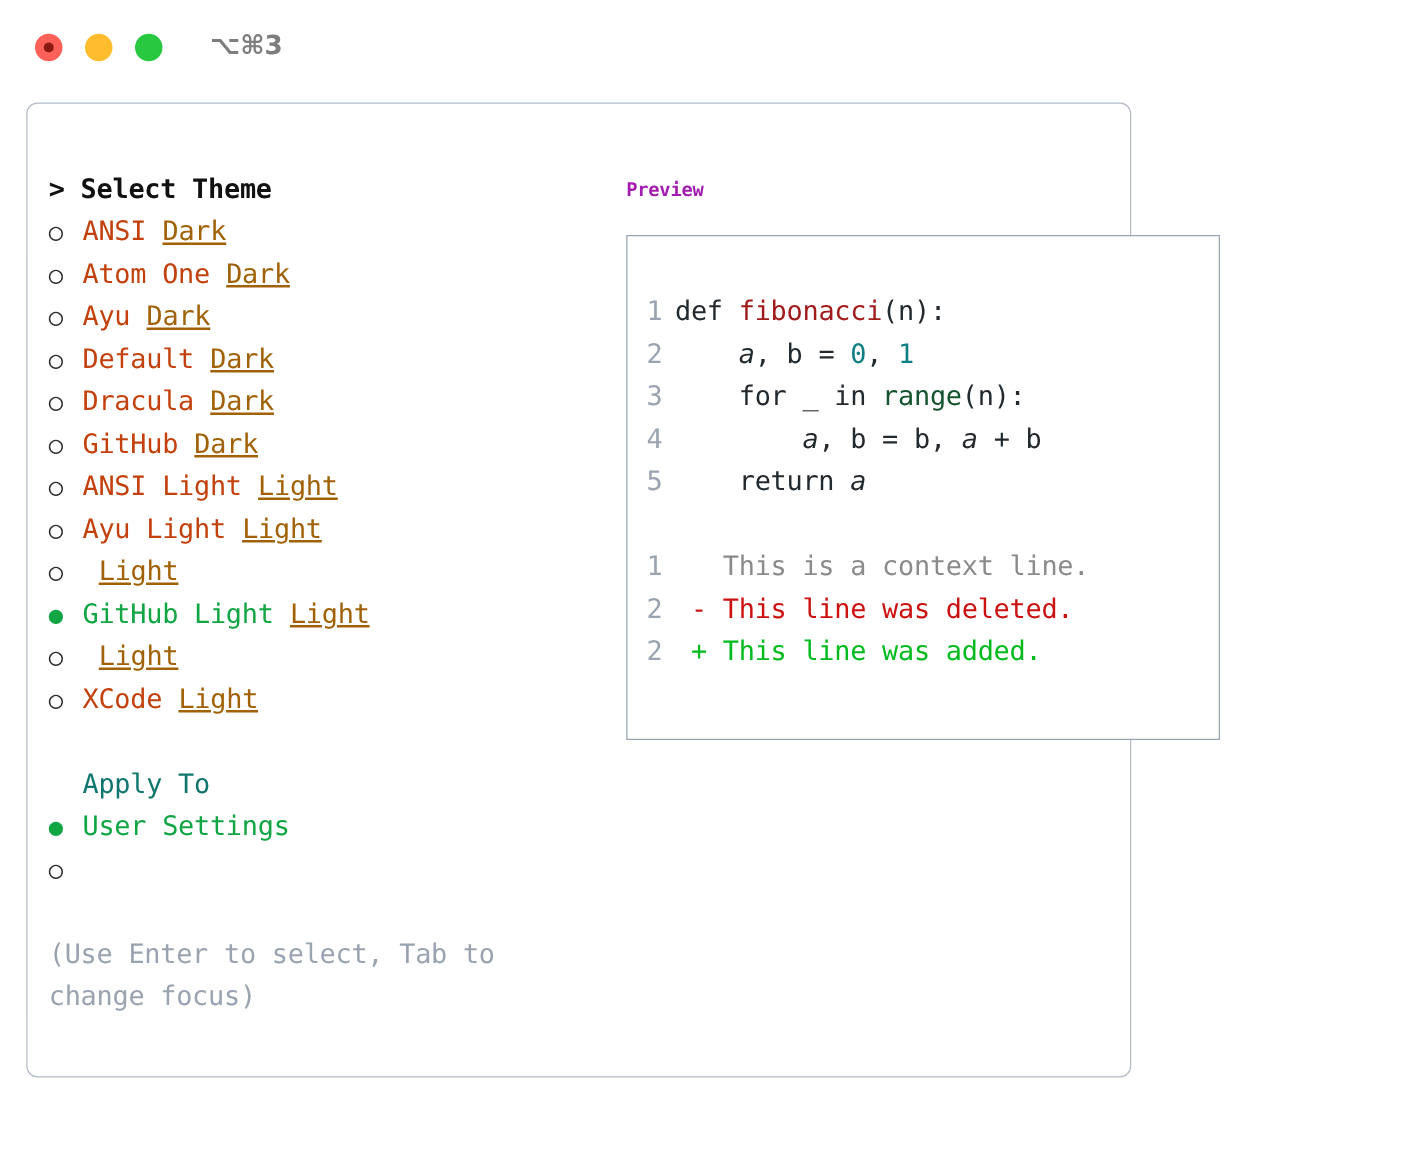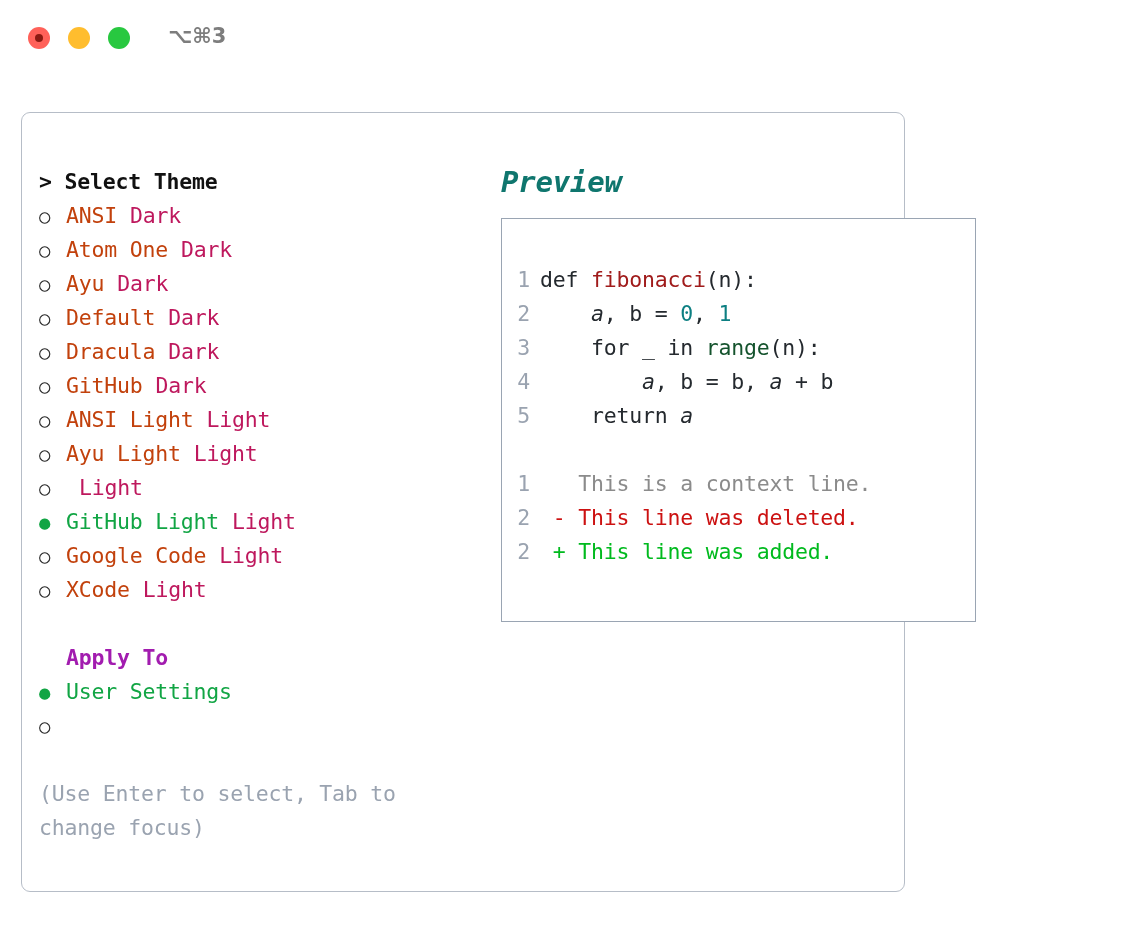--- a/index.html
+++ b/index.html
@@ -59,21 +59,21 @@
     font-weight: bold;
     color: #7d7d7d;
     letter-spacing: 0px;
     font-family: "DejaVu Sans", "Liberation Sans", sans-serif;
   }
 
   
   .panel {
     position: absolute;
     left: 21px;
-    top: 112px;
+    top: 82px;
     width: 884px;
     height: 780px;
     border: 1.5px solid #b6bdc7;
     border-radius: 9px;
     background: #ffffff;
     box-sizing: border-box;
   }
 
   
   .left-col {
@@ -104,32 +104,32 @@
     display: inline-block;
     width: 27px;
     flex: 0 0 27px;
     color: #2b2b2b;
     font-size: 19px;
   }
   .opt-row.selected .opt-marker { color: #11a544; }
   .opt-label { color: #c2410c; }
   .opt-row.selected .opt-label { color: #11a544; }
   .opt-cat {
-    color: #be185d;
+    color: #a16207;
     margin-left: 13px;
+    text-decoration: underline;
   }
 
   .apply-head {
     font-size: 21.5px;
-    color: #a21caf;
+    color: #0f766e;
     line-height: 34px;
     padding-left: 27px;
     white-space: pre;
     letter-spacing: -0.2px;
-    font-weight: bold;
   }
 
   .spacer-lg { height: 34px; }
 
   .hint {
     margin-top: 34px;
     font-size: 21.5px;
     line-height: 34px;
     color: #9aa3b0;
     width: 400px;
@@ -137,26 +137,25 @@
   }
 
   
   .right-col {
     position: absolute;
     left: 479px;
     top: 52px;
     width: 490px;
   }
   .preview-title {
-    font-size: 29px;
+    font-size: 15px;
     font-weight: bold;
-    color: #0f766e;
-    line-height: 34px;
-    letter-spacing: -0.2px;
-    font-style: italic;
+    color: #a21caf;
+    line-height: 34px;
+    letter-spacing: -0.2px;
   }
   .preview-box {
     margin-top: 19px;
     width: 475px;
     height: 404px;
     border: 1.5px solid #9aa5b3;
     box-sizing: border-box;
     background: #ffffff;
     padding: 44px 0 0 0;
   }
@@ -210,21 +209,21 @@
           <div class="opt-row"><span class="opt-marker">○</span><span class="opt-label">ANSI</span><span class="opt-cat">Dark</span></div>
           <div class="opt-row"><span class="opt-marker">○</span><span class="opt-label">Atom One</span><span class="opt-cat">Dark</span></div>
           <div class="opt-row"><span class="opt-marker">○</span><span class="opt-label">Ayu</span><span class="opt-cat">Dark</span></div>
           <div class="opt-row"><span class="opt-marker">○</span><span class="opt-label">Default</span><span class="opt-cat">Dark</span></div>
           <div class="opt-row"><span class="opt-marker">○</span><span class="opt-label">Dracula</span><span class="opt-cat">Dark</span></div>
           <div class="opt-row"><span class="opt-marker">○</span><span class="opt-label">GitHub</span><span class="opt-cat">Dark</span></div>
           <div class="opt-row"><span class="opt-marker">○</span><span class="opt-label">ANSI Light</span><span class="opt-cat">Light</span></div>
           <div class="opt-row"><span class="opt-marker">○</span><span class="opt-label">Ayu Light</span><span class="opt-cat">Light</span></div>
           <div class="opt-row"><span class="opt-marker">○</span><span class="opt-cat">Light</span></div>
           <div class="opt-row selected"><span class="opt-marker">●</span><span class="opt-label">GitHub Light</span><span class="opt-cat">Light</span></div>
-          <div class="opt-row"><span class="opt-marker">○</span><span class="opt-label">Google Code</span><span class="opt-cat">Light</span></div>
+          <div class="opt-row"><span class="opt-marker">○</span><span class="opt-cat">Light</span></div>
           <div class="opt-row"><span class="opt-marker">○</span><span class="opt-label">XCode</span><span class="opt-cat">Light</span></div>
         </div>
 
       <div class="spacer-lg"></div>
 
       <div class="apply-head">Apply To</div>
 
       <div id="apply-list">
           <div class="opt-row selected"><span class="opt-marker">●</span><span class="opt-label">User Settings</span></div>
           <div class="opt-row"><span class="opt-marker">○</span></div>

